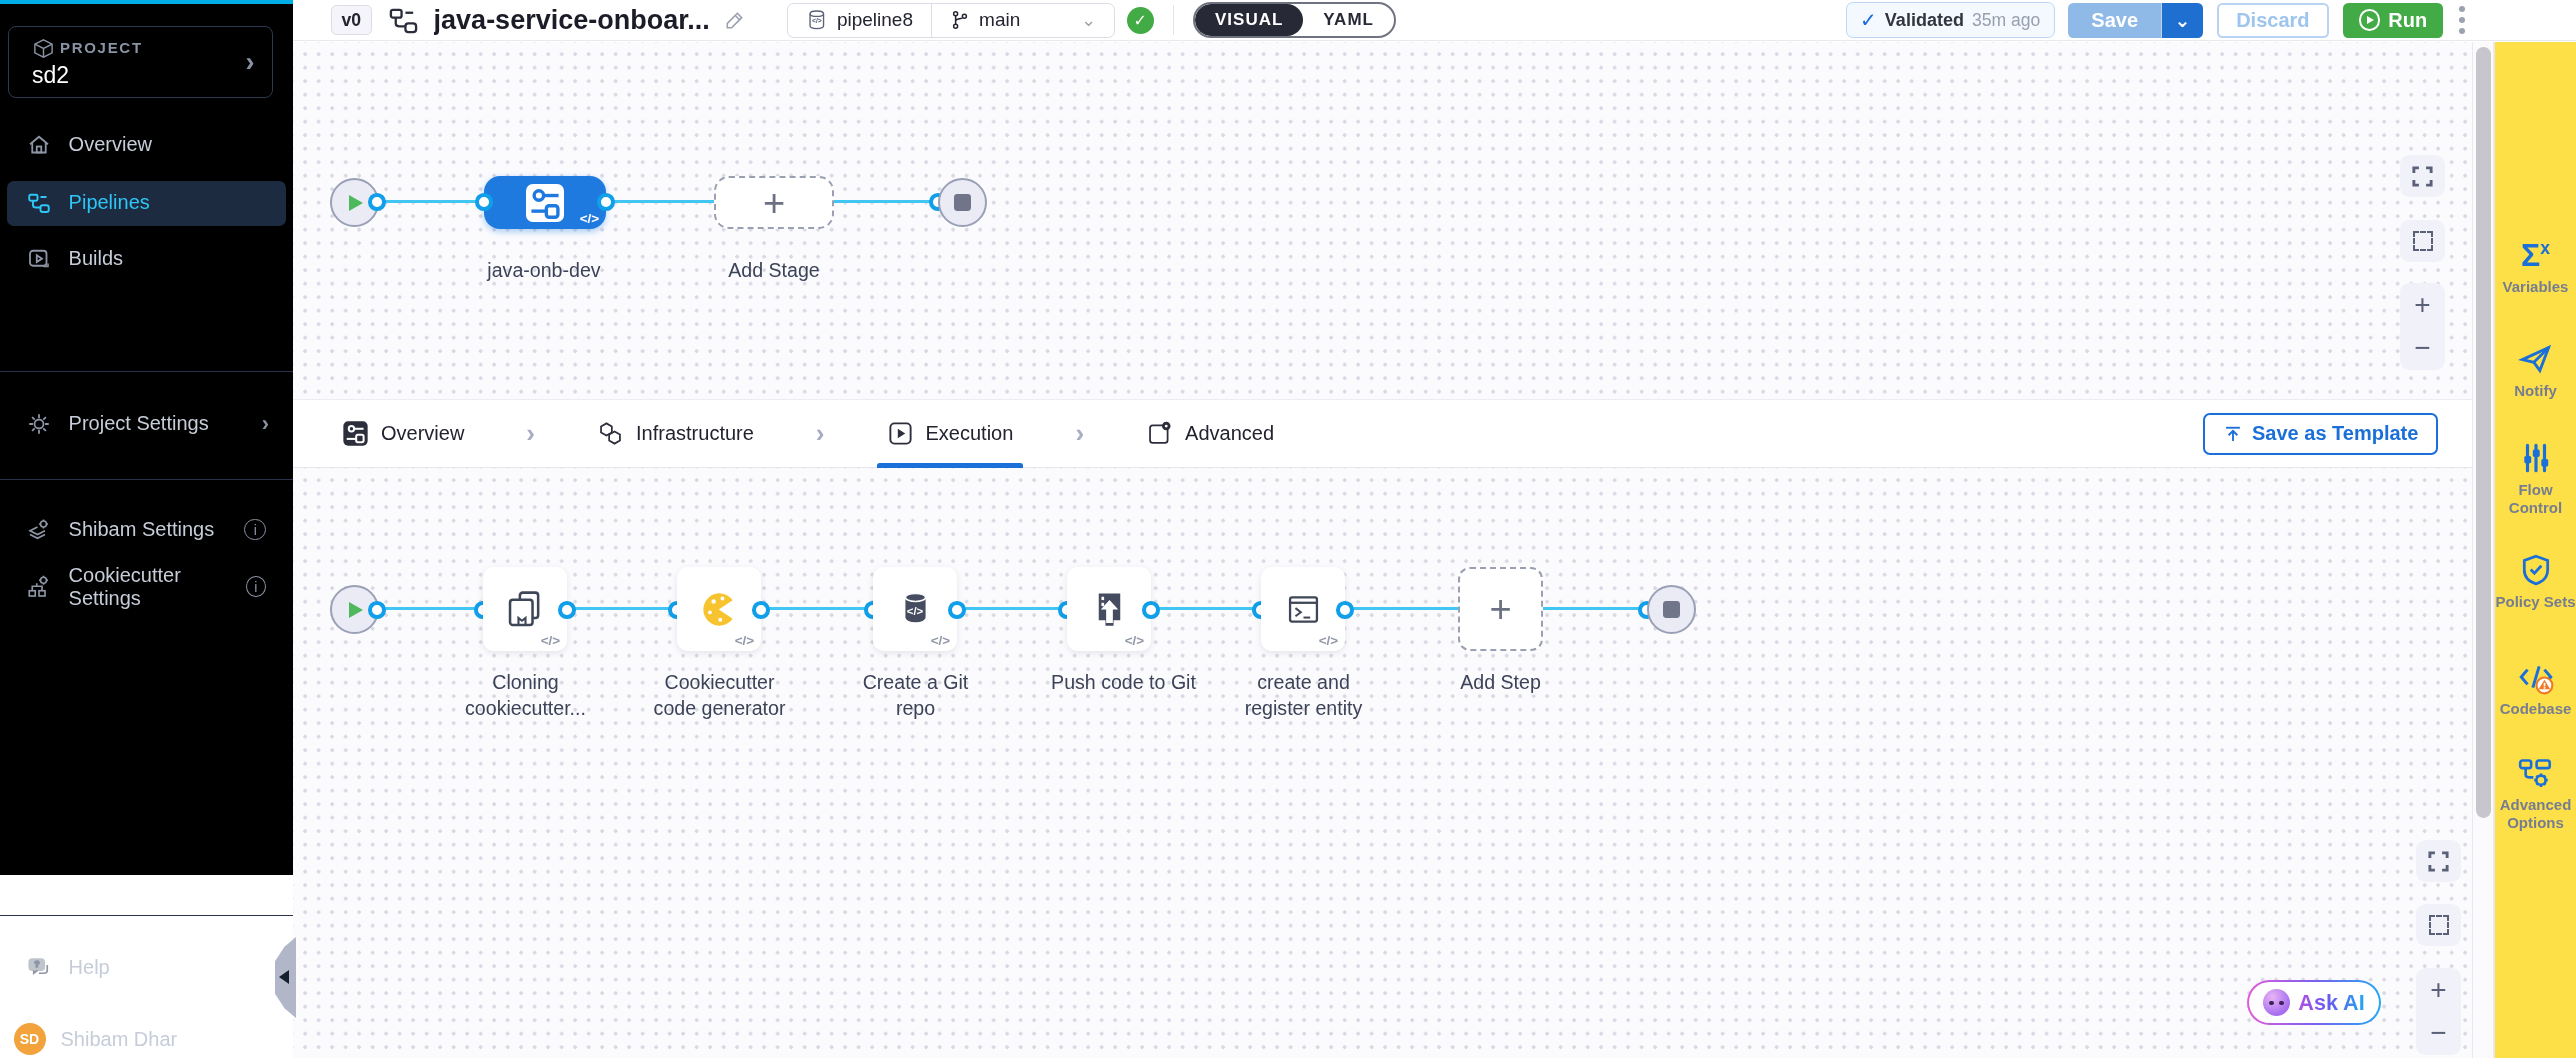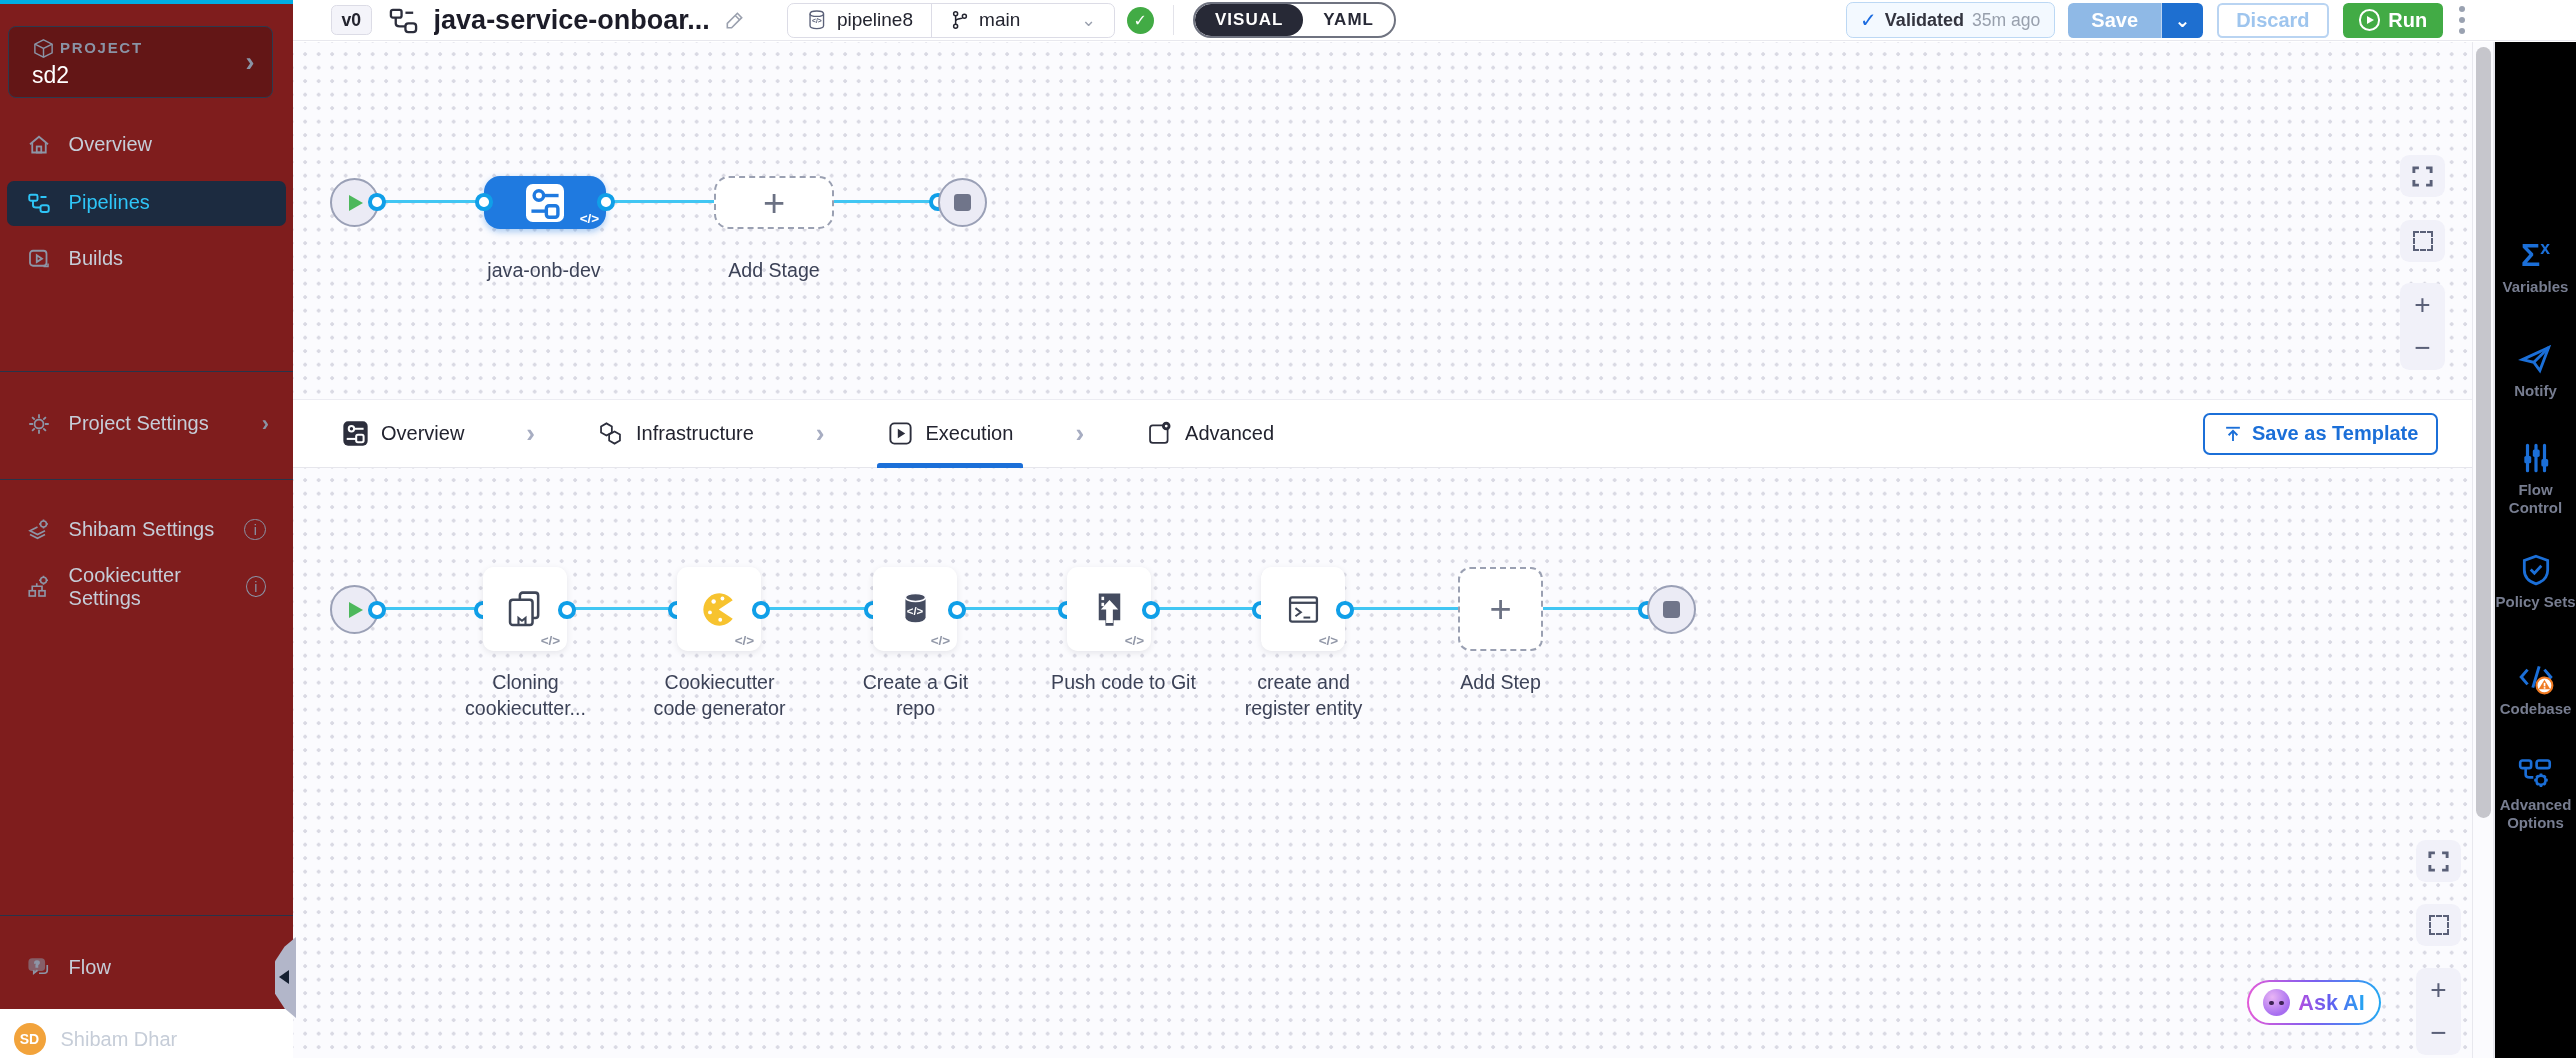--- a/index.html
+++ b/index.html
@@ -1,20 +1,20 @@
 <!DOCTYPE html>
 <html style="font-size:10.8px"><head>
 <meta charset="utf-8">
 <style>
   html,body{margin:0;padding:0;background:#e9e9ee;}
   *{box-sizing:border-box;font-family:"Liberation Sans","DejaVu Sans",sans-serif;}
   #root{position:relative;width:2576px;height:1059px;background:#fff;overflow:hidden;}
 
   
-  #sidebar{position:absolute;left:0;top:0;width:293px;height:1009px;background:#7f1d1d;}
+  #sidebar{position:absolute;left:0;top:0;width:293px;height:875px;background:#000000;}
   #sidebar .topbar{position:absolute;left:0;top:0;width:293px;height:4px;background:#00ade4;}
   .project-card{position:absolute;left:8px;top:26px;width:265px;height:72px;border:1.4px solid #2c3costyle;}
   .project-card{border:1.4px solid #2c3a4e;border-radius:8px;background:rgba(0,0,0,.22);}
   .project-card .plabel{position:absolute;left:51px;top:12px;font-size:15px;font-weight:bold;letter-spacing:1.7px;color:#8a93a5;}
   .project-card .pname{position:absolute;left:23px;top:35px;font-size:23px;color:#fff;}
   .project-card .pchev{position:absolute;right:17.6px;top:20px;font-size:27px;color:#8a93a5;font-weight:bold;}
   .proj-cube{position:absolute;left:23px;top:9.5px;}
   .nav-item{position:absolute;left:0;width:293px;height:43px;display:flex;align-items:center;color:#c6cdd8;font-size:20px;cursor:pointer;}
   .nav-item .nicon{width:24px;height:24px;margin-left:27px;margin-right:17.6px;flex:0 0 auto;color:#8d95a6;}
   .nav-item.active{color:#2ec5f7;text-align:right;}
@@ -85,21 +85,21 @@
   #tab-row{position:absolute;left:293px;top:399px;width:2180px;height:69px;background:#fff;border-top:1.4px solid #ececf2;border-bottom:1.4px solid #e6e6ec;display:flex;align-items:center;padding-left:45px;}
   .tab{position:relative;height:100%;display:flex;align-items:center;gap:12px;font-size:20px;color:#22232f;cursor:pointer;padding:0 4px;}
   .tab .ticon{width:27px;height:27px;color:#2c2e3c;}
   .tab.active::after{content:"";position:absolute;left:-5.4px;right:-5.4px;bottom:-1.4px;height:5.4px;background:#1b6fd8;border-radius:2.7px 2.7px 0 0;}
   .tab-chev{margin:0 58px;font-size:26px;color:#a7adc2;font-weight:bold;}
   .save-template{margin-left:auto;margin-right:35px;height:42px;display:flex;align-items:center;gap:9.5px;border:2px solid #1b6fd8;border-radius:6.8px;color:#1b6fd8;font-size:20px;font-weight:bold;padding:0 17.6px;background:#fff;cursor:pointer;}
 
   
   #scrollbar{position:absolute;left:2472px;top:42px;width:21.6px;height:1017px;background:#fbfbfe;border-left:0.7px solid #e8e8ee;border-right:0.7px solid #e8e8ee;}
   #scroll-thumb{position:absolute;left:2.7px;top:5.4px;width:15px;height:771px;background:#c6c6cc;border-radius:7.4px;}
-  #right-toolbar{position:absolute;left:2494px;top:42px;width:82px;height:1017px;background:#000000;border-left:1.4px solid #e8e8ee;}
+  #right-toolbar{position:absolute;left:2494px;top:42px;width:82px;height:1017px;background:#fde047;border-left:1.4px solid #e8e8ee;}
   .rt-item{position:absolute;left:0;width:81px;text-align:center;cursor:pointer;}
   .rt-item .ricon{height:39px;display:flex;align-items:center;justify-content:center;color:#1b6fd8;}
   .rt-item .rlabel{margin-top:4px;font-size:15px;font-weight:bold;color:#777d90;line-height:18px;}
   .sigma{font-size:32px;font-weight:bold;color:#1b6fd8;line-height:1;}
   .sigma sup{font-size:17.6px;}
 
   
   .ask-ai{position:absolute;left:1954px;top:512px;width:134px;height:45px;border-radius:675px;padding:2px;background:linear-gradient(90deg,#e35bd8,#7b5ff0,#23a8f2);cursor:pointer;}
   .ask-ai .inner{width:100%;height:100%;border-radius:675px;background:#fff;display:flex;align-items:center;justify-content:center;gap:8px;}
   .ai-bot{width:27px;height:27px;border-radius:50%;background:radial-gradient(circle at 35% 30%,#e9b5f5,#a76ef0 70%);position:relative;}
@@ -193,21 +193,21 @@
 
     <div class="sb-divider" style="top:915px"></div>
 
     <div class="nav-item" style="top:946px">
       <svg class="nicon" viewBox="0 0 32 32" fill="none" stroke="currentColor" stroke-width="2.2" style="font-size:30px">
           <rect x="3" y="4" width="20" height="15" rx="4" fill="currentColor" opacity="0.55"></rect>
           <path d="M9 19v4l5-4"></path>
           <path d="M27 12v7a4 4 0 0 1-4 4h-7"></path>
           <text x="10" y="15" font-size="11" fill="#0c1a2b" font-weight="bold">?</text>
         </svg>
-      <span>Flow</span>
+      <span>Help</span>
     </div>
 
     <div class="user-row">
       <div class="avatar">SD</div>
       <div class="user-name">Shibam Dhar</div>
     </div>
   </aside>
 
   <div id="collapse-handle">
       <div class="tri"></div>

